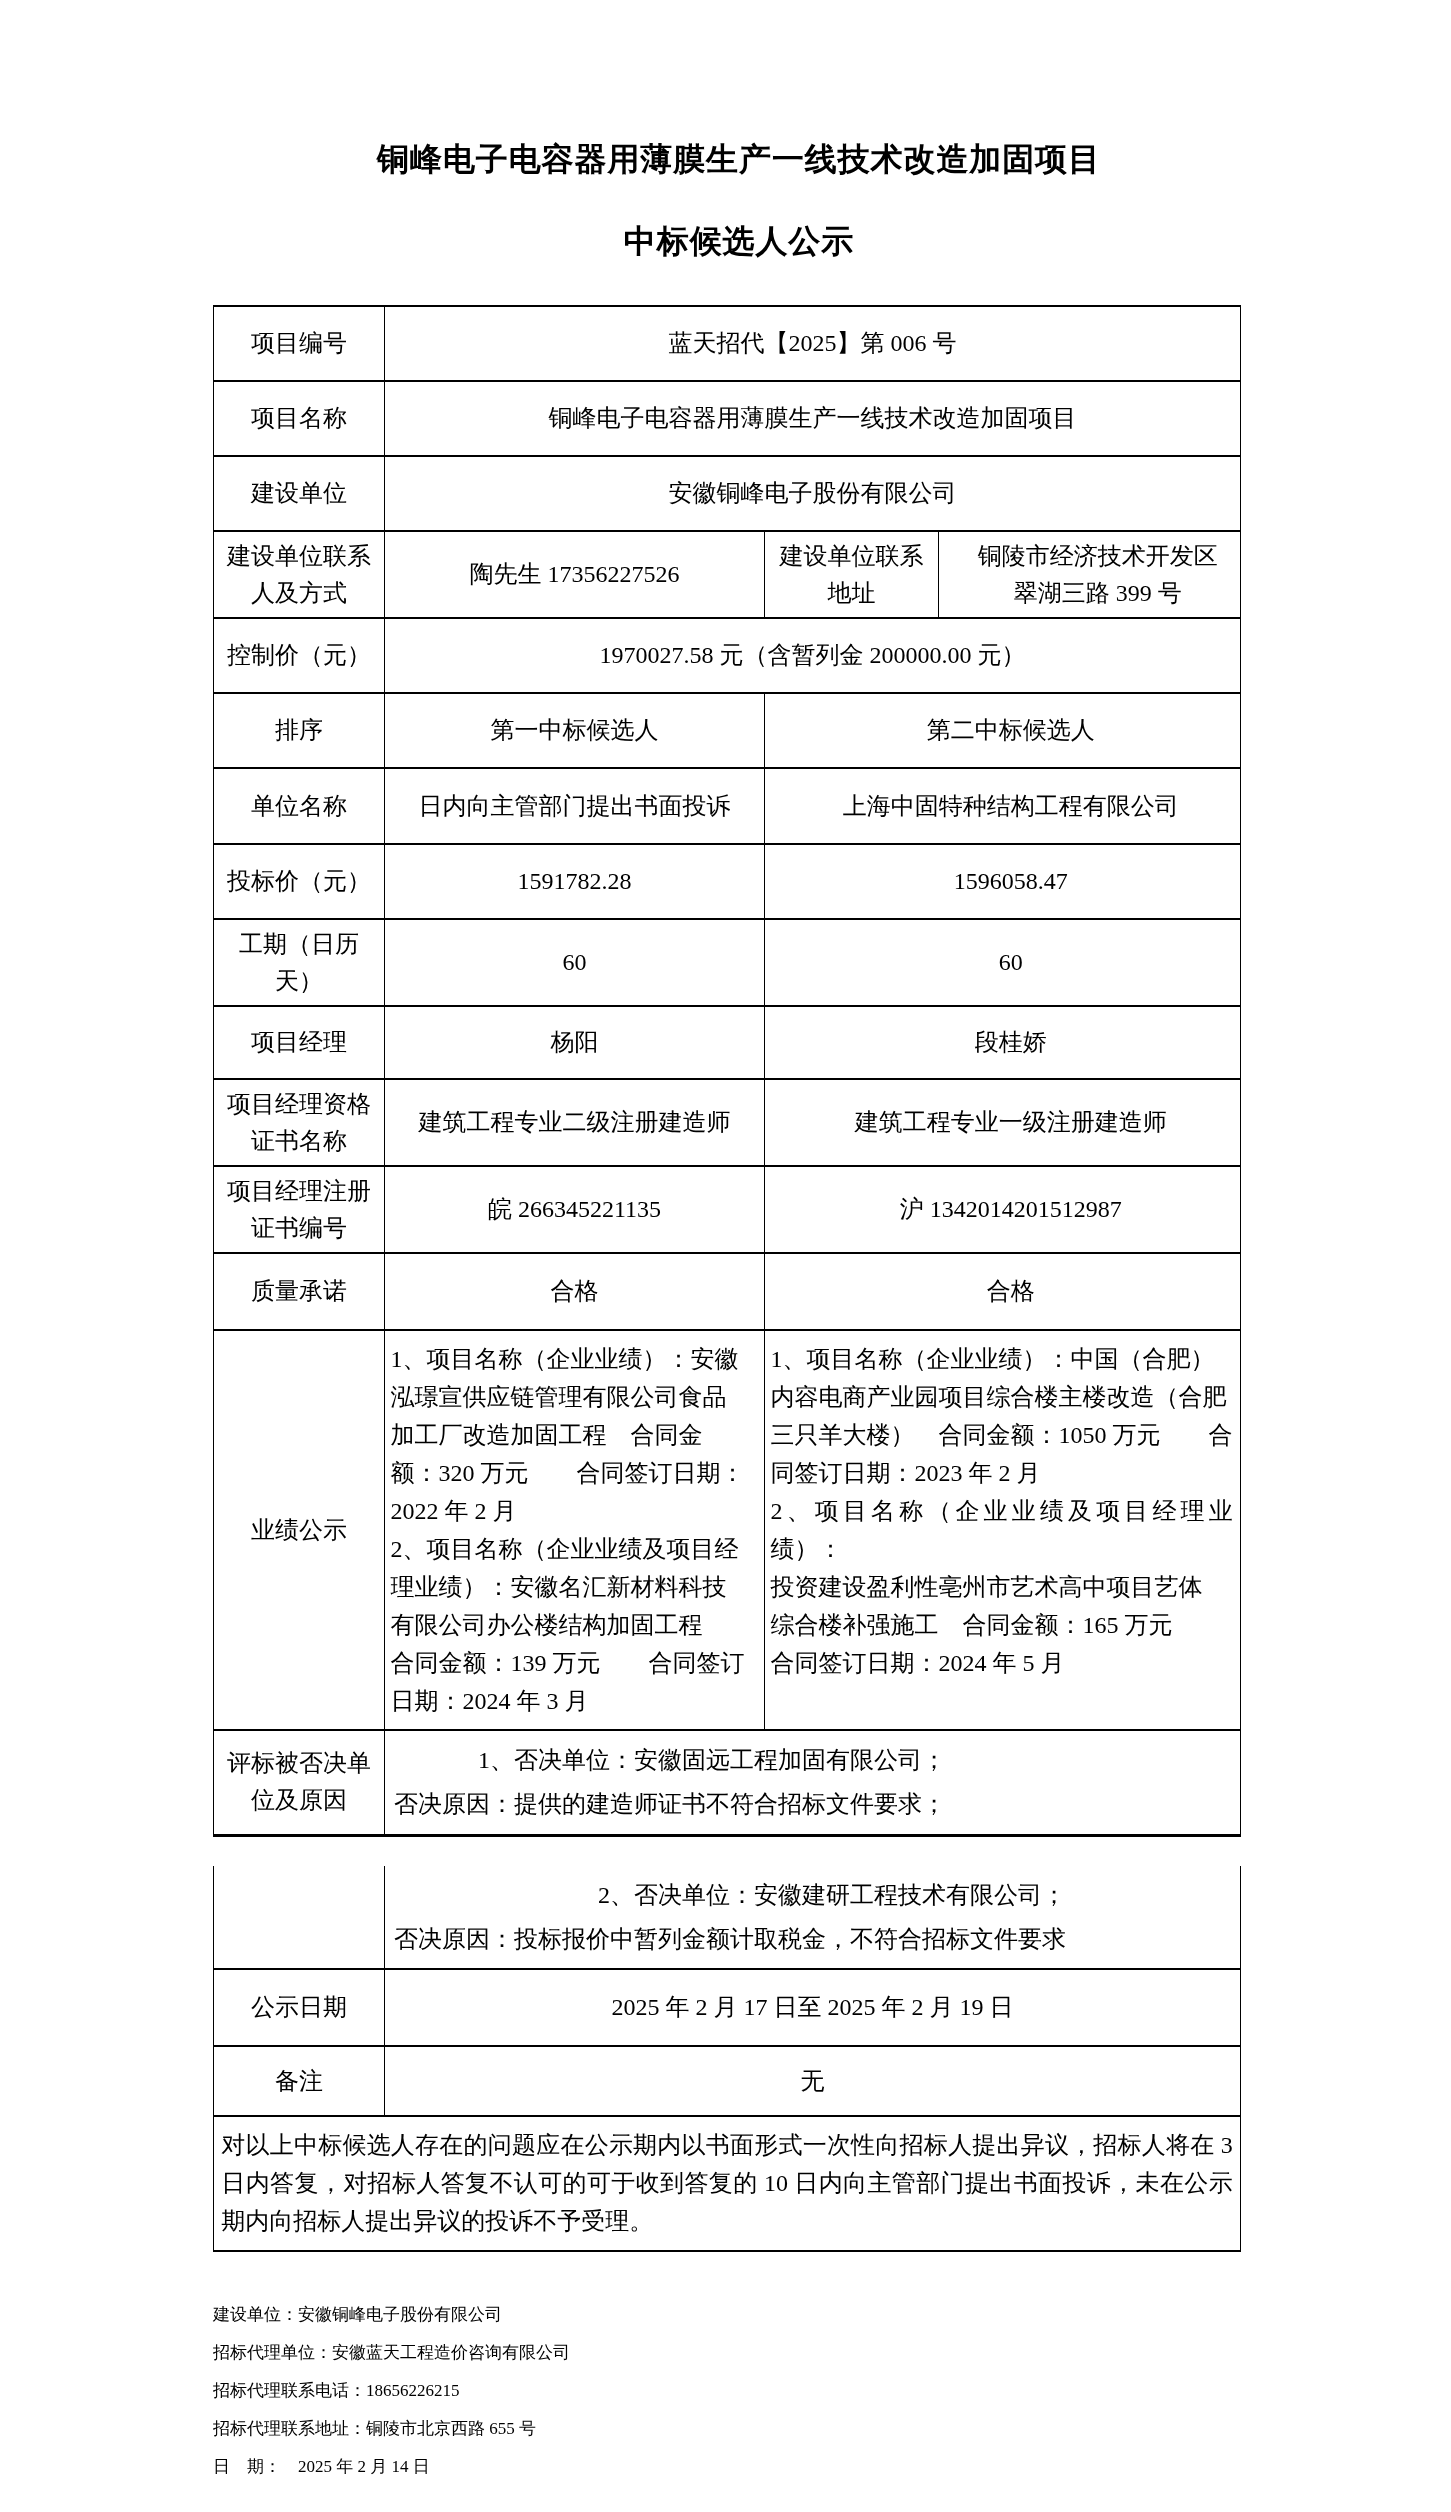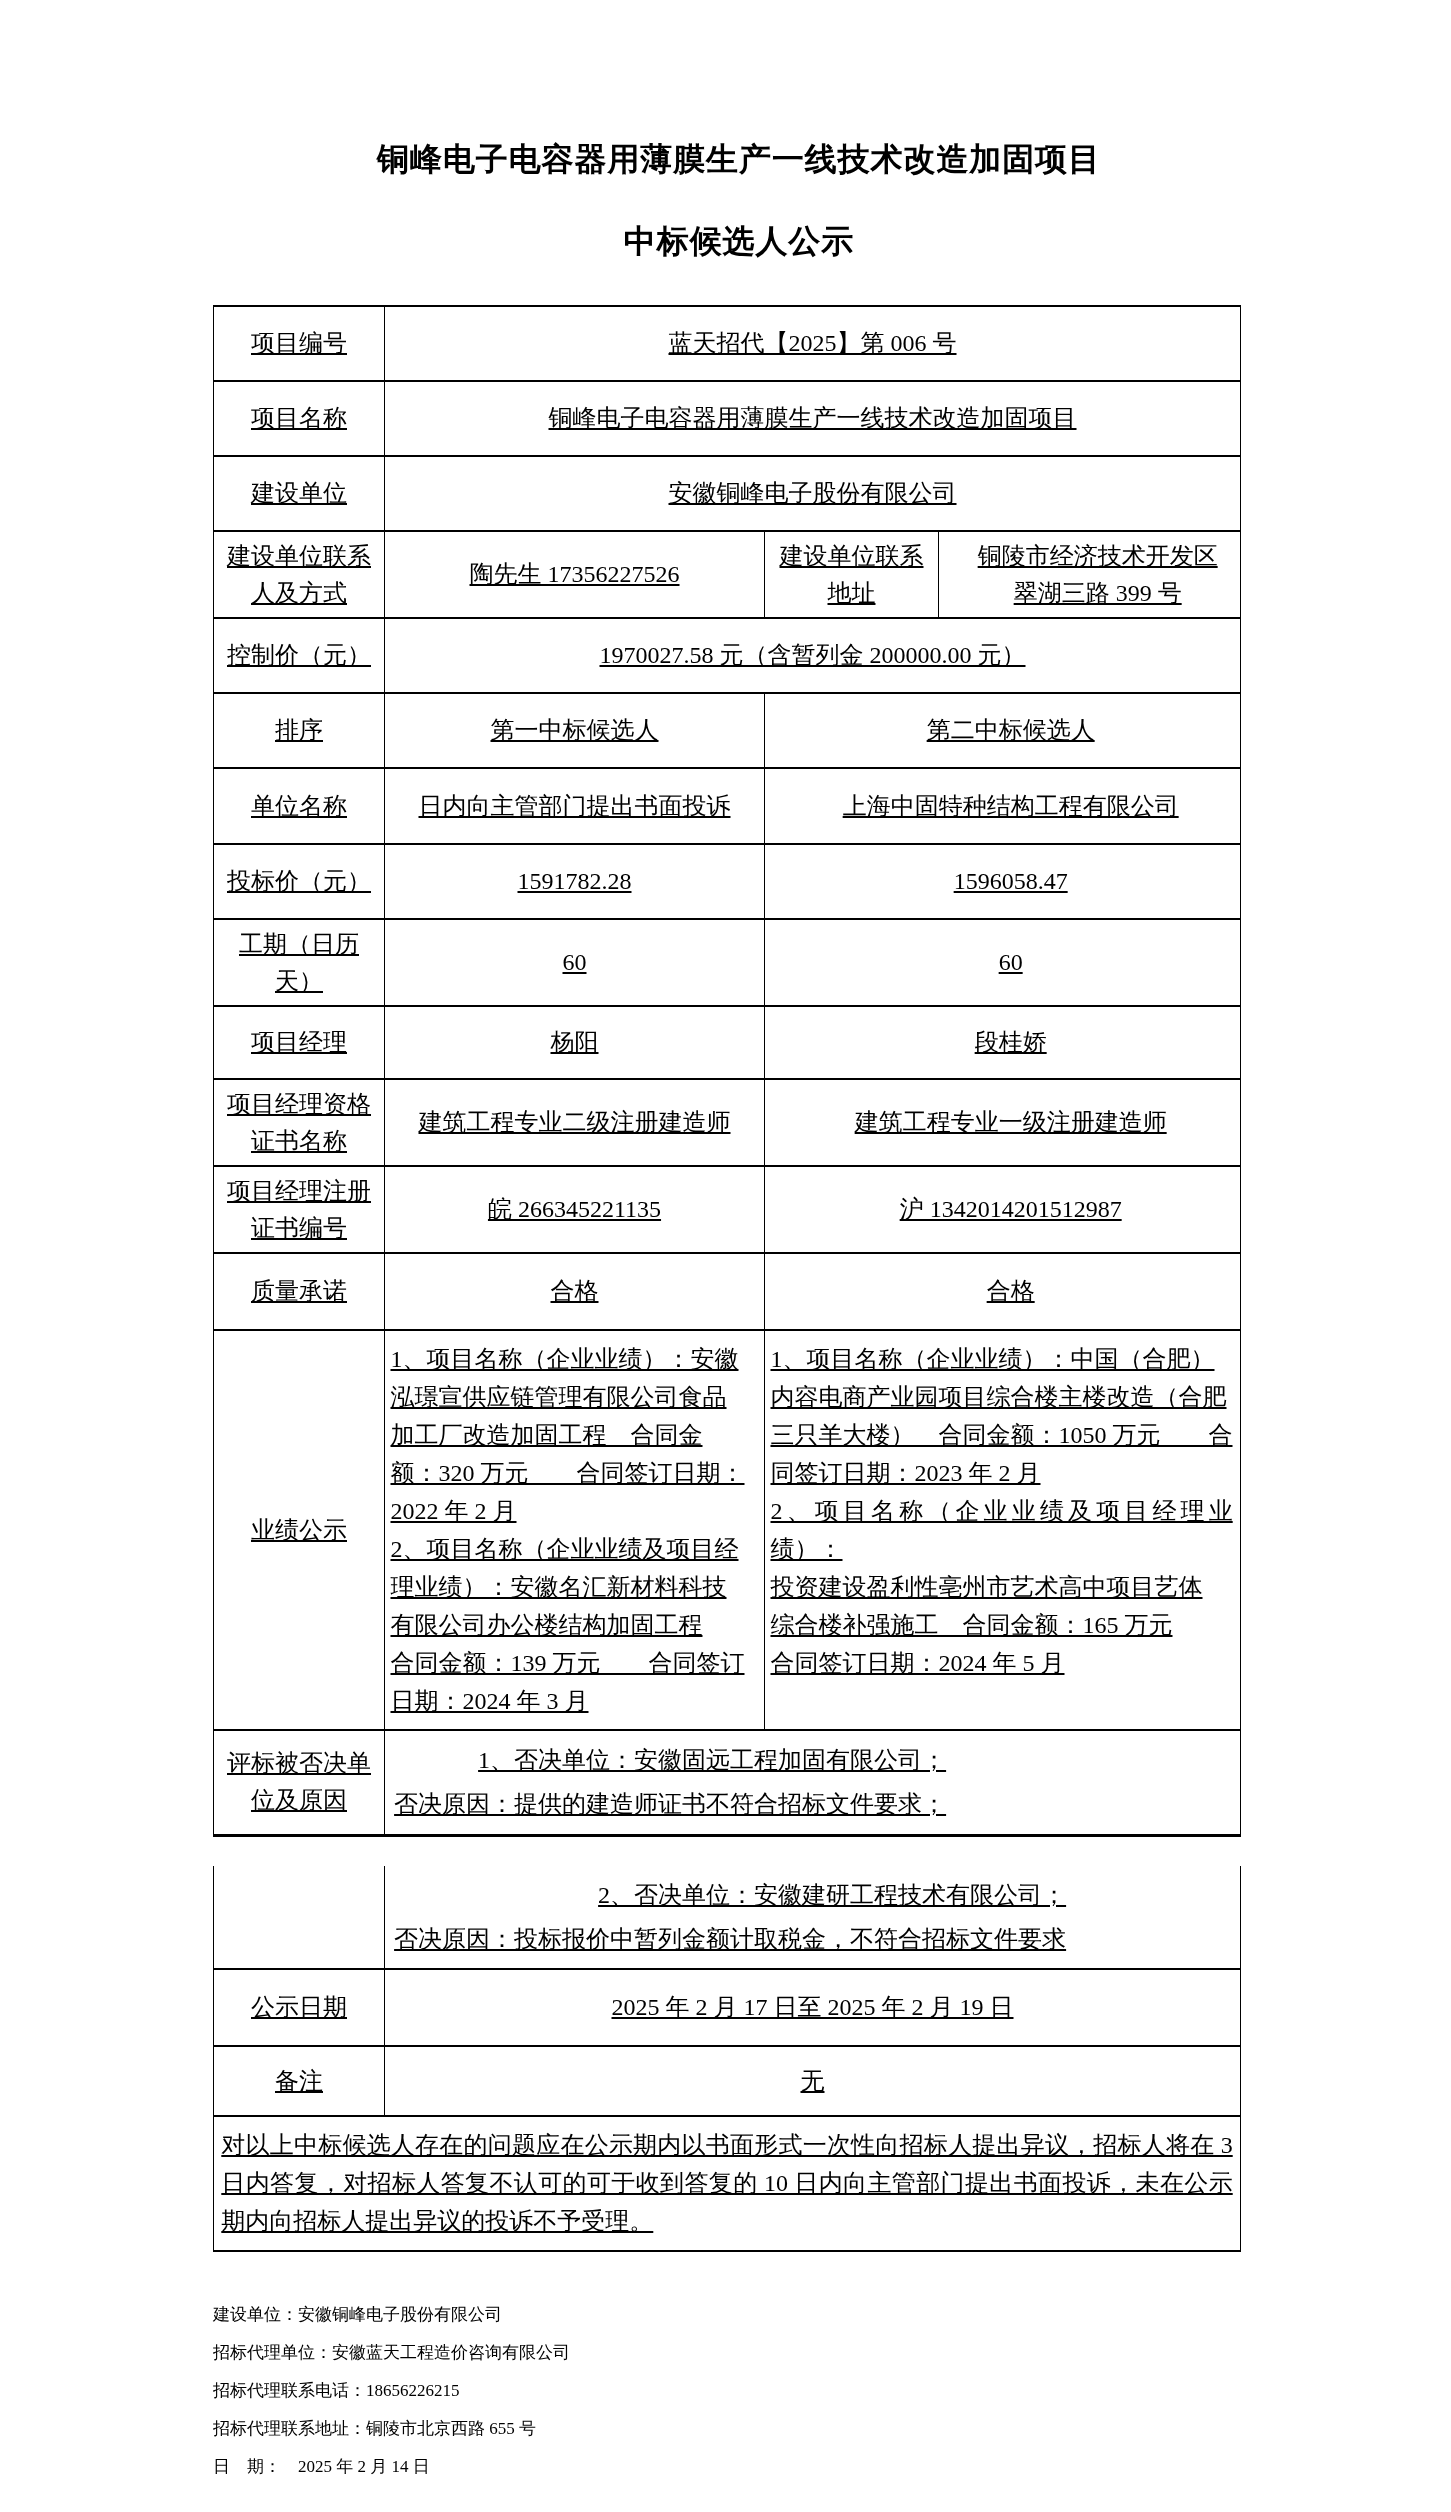--- a/index.html
+++ b/index.html
@@ -24,21 +24,20 @@
   }
   .tbl.seg1{margin-top:42px;}
   .tbl.seg2{border-top:none;border-bottom:2.7px solid #000;}
   .row{display:flex;border-top:2.7px solid #000;}
   .tbl .row:first-child{border-top:none;}
   .cell{
     border-left:1.8px solid #000;box-sizing:border-box;
     display:flex;align-items:center;justify-content:center;
     text-align:center;padding:5.5px 3.7px;line-height:37px;
     white-space:pre-line;
-    text-decoration:underline;
   }
   .cell:first-child{border-left:none;}
   .lbl{flex:0 0 170px;}
   .colA{flex:0 0 380px;}
   .colB{flex:1 1 auto;padding-left:20px;}
   .lbl2{flex:0 0 174px;}
   .full{flex:1 1 auto;}
 
   .val-left{
     align-items:flex-start;justify-content:flex-start;

